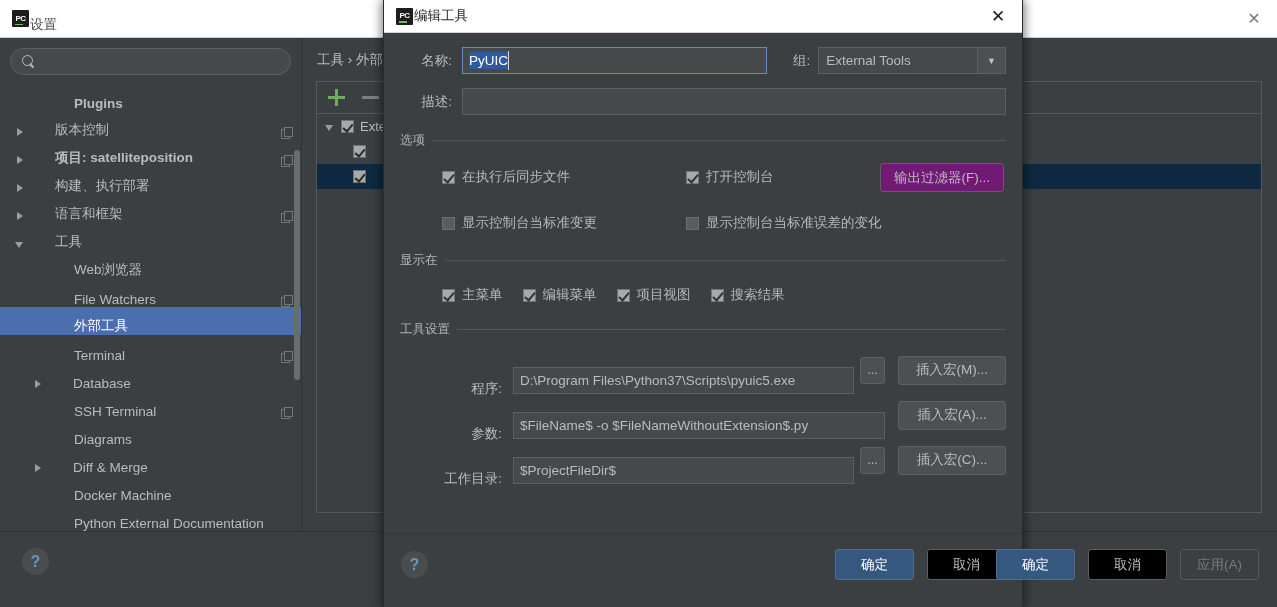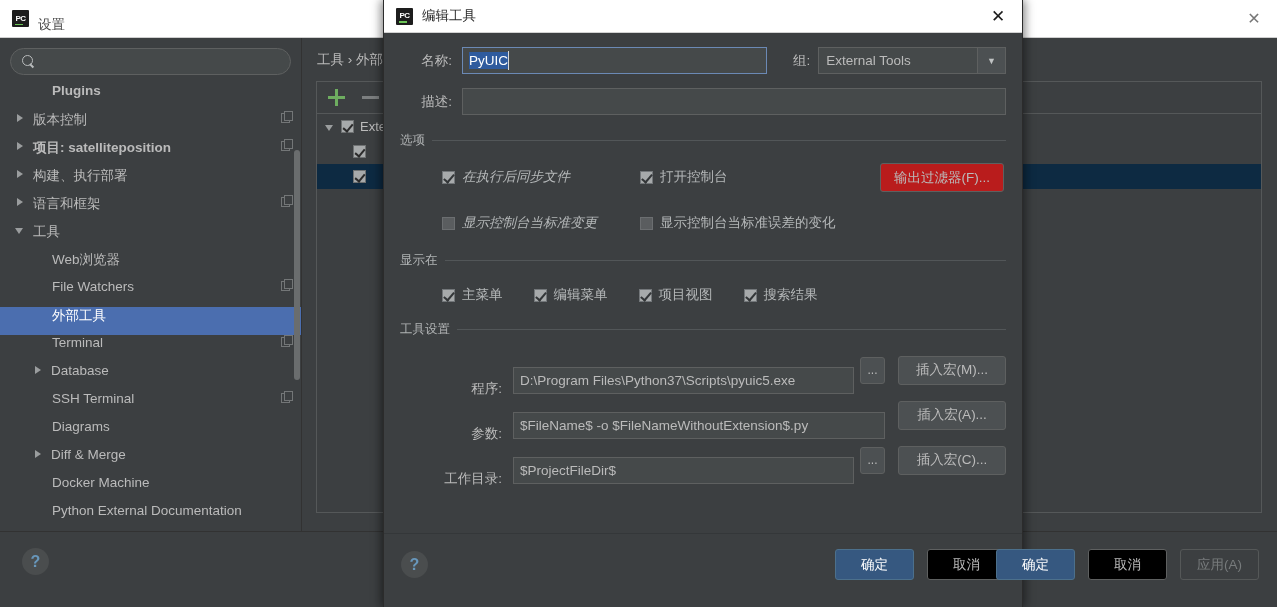--- a/index.html
+++ b/index.html
@@ -16,21 +16,21 @@
     position: absolute; left: 0; top: 0; width: 1277px; height: 607px;
     background: #3c3f41;
   }
   .settings-titlebar {
     position: absolute; left: 0; top: 0; width: 1277px; height: 38px;
     background: #ffffff;
     display: flex; align-items: center;
     border-bottom: 1px solid #cfcfcf;
   }
   .pc-logo {
-    width: 17px; height: 17px; margin-left: 12px; margin-right: 9px;
+    width: 17px; height: 17px; margin-left: 12px; margin-right: 1px;
     background: #1d1d1d; border-radius: 1px;
     position: relative; flex: none;
     display: flex; align-items: center; justify-content: center;
   }
   .pc-logo span {
     color: #ffffff; font-size: 8px; font-weight: bold;
     font-family: "Liberation Sans", sans-serif; letter-spacing: -0.5px;
     line-height: 1;
   }
   .pc-logo::after {
@@ -76,23 +76,24 @@
     transform: rotate(45deg); transform-origin: left center;
   }
   .search-input {
     flex: 1; border: none; outline: none; background: transparent;
     color: #bbbbbb; font-size: 13px; padding-left: 7px;
     font-family: "Liberation Sans", sans-serif;
   }
 
   .tree { margin-top: 2px; position: relative; }
   .tree-row {
-    height: 28px; display: flex; align-items: flex-start;
+    height: 28px; display: flex; align-items: flex-end;
     color: #bbbbbb; font-size: 13.5px; position: relative;
     padding-right: 8px;
+    gap: 22px;
   }
   .tree-row.selected { background: #4b6eaf; color: #ffffff; }
   .arrow {
     width: 14px; height: 14px; margin-left: 14px; flex: none;
     position: relative;
   }
   .arrow.closed::after {
     content: ""; position: absolute; left: 3px; top: 3px;
     border-left: 6px solid #9a9d9e; border-top: 4.5px solid transparent;
     border-bottom: 4.5px solid transparent;
@@ -282,33 +283,33 @@
   .chk.on::after {
     content: ""; position: absolute; left: 3px; top: 0px;
     width: 4px; height: 9px; border: solid #333638;
     border-width: 0 2.2px 2.2px 0; transform: rotate(40deg);
   }
   .cb-label { font-size: 13.5px; color: #b5b8b9; white-space: nowrap; }
 
   .opt-grid { margin-top: 16px; padding-left: 42px; position: relative; }
   .opt-line { display: flex; align-items: center; height: 24px; }
   .opt-line + .opt-line { margin-top: 22px; }
-  .opt-col1 { width: 198px; font-style: italic; }
+  .opt-col1 { width: 244px; }
   .filter-btn {
     position: absolute; right: 2px; top: -2px;
     height: 29px; padding: 0 13px;
-    border: 1px solid #5e6060; border-radius: 3px; background: #b91c1c;
+    border: 1px solid #5e6060; border-radius: 3px; background: #701a75;
     color: #bbbbbb; font-size: 13.5px;
     display: flex; align-items: center; justify-content: center;
     white-space: nowrap;
   }
 
   .show-row {
     margin-top: 17px; padding-left: 42px;
-    display: flex; align-items: center; gap: 31px;
+    display: flex; align-items: center; gap: 20px;
   }
 
   .ts-rows { margin-top: 18px; padding-left: 14px; }
   .ts-row { display: flex; align-items: center; height: 28px; }
   .ts-row + .ts-row { margin-top: 17px; }
   .ts-label {
     font-size: 13.5px; color: #bbbbbb; width: 88px; text-align: right;
     margin-right: 11px; flex: none; white-space: nowrap; margin-top: 38px;
   }
   .path-input { width: 348px; margin-top: 20px; }

